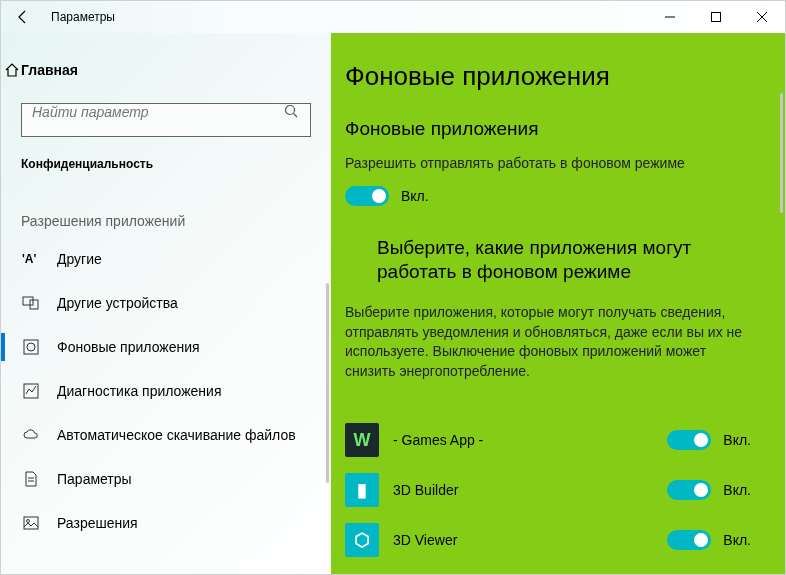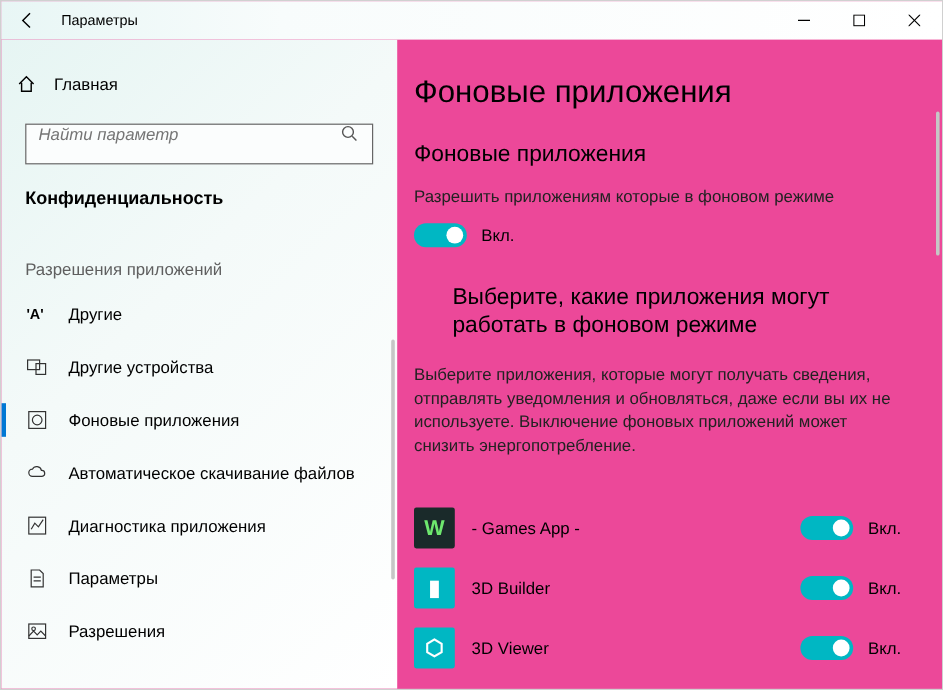--- a/index.html
+++ b/index.html
@@ -9,21 +9,21 @@
     color: #000;
     background: #fff;
     width: 786px;
     height: 575px;
     overflow: hidden;
     position: relative;
   }
   .window {
     width: 786px;
     height: 575px;
-    background: #ec4899;
+    background: #84cc16;
     display: flex;
     flex-direction: column;
     border: 1px solid #d0d0d0;
   }
   .titlebar {
     height: 32px;
     display: flex;
     align-items: center;
     padding: 0;
     background: linear-gradient(to right, #e8f6f5 0%, #f8fcfc 30%, #ffffff 100%);
@@ -59,23 +59,23 @@
     background: linear-gradient(135deg, #e6f5f3 0%, #f4faf9 40%, #ffffff 100%);
     padding: 20px 0 0 0;
     display: flex;
     flex-direction: column;
     overflow: hidden;
     position: relative;
   }
   .home-row {
     display: flex;
     align-items: center;
-    padding: 8px 12px;
-    gap: 14px;
-    font-size: 14px;
+    padding: 8px 2px;
+    font-size: 14px;
+    font-weight: bold;
   }
   .home-row .icon {
     width: 18px; height: 18px;
     display:flex; align-items:center; justify-content:center;
   }
   .searchbox {
     margin: 16px 20px 20px 20px;
     height: 34px;
     border: 1px solid #666;
     background: #fbfdfd;
@@ -89,21 +89,21 @@
     background: transparent;
     outline: none;
     font-size: 14px;
     font-style: italic;
     color: #666;
   }
   .searchbox .sicon { width:18px; display:flex; justify-content:center; }
   .section-title {
     padding: 0 20px 18px 20px;
     font-weight: 600;
-    font-size: 15px;
+    font-size: 12px;
   }
   .subsection {
     padding: 24px 20px 8px 20px;
     color: #5f5f5f;
     font-size: 14px;
   }
   .navlist { overflow: hidden; }
   .navitem {
     display: flex;
     align-items: center;
@@ -275,33 +275,33 @@
             <svg width="18" height="18" viewBox="0 0 18 18">
                 <rect x="2" y="2" width="14" height="14" stroke="#333" fill="none"></rect>
                 <circle cx="9" cy="9" r="4" stroke="#333" fill="none"></circle>
               </svg>
           </span>
           <span>Фоновые приложения</span>
         </div>
         <div class="navitem">
           <span class="nicon">
             <svg width="18" height="18" viewBox="0 0 18 18">
-                <path d="M5 12a3 3 0 010-6 4 4 0 017.5 1A2.5 2.5 0 0113 12H5z" stroke="#333" fill="none"></path>
-              </svg>
-          </span>
-          <span>Автоматическое скачивание файлов</span>
-        </div>
-        <div class="navitem">
-          <span class="nicon">
-            <svg width="18" height="18" viewBox="0 0 18 18">
                 <rect x="2" y="2" width="14" height="14" stroke="#333" fill="none"></rect>
                 <path d="M4 12 L7 7 L10 10 L14 4" stroke="#333" fill="none"></path>
               </svg>
           </span>
           <span>Диагностика приложения</span>
+        </div>
+        <div class="navitem">
+          <span class="nicon">
+            <svg width="18" height="18" viewBox="0 0 18 18">
+                <path d="M5 12a3 3 0 010-6 4 4 0 017.5 1A2.5 2.5 0 0113 12H5z" stroke="#333" fill="none"></path>
+              </svg>
+          </span>
+          <span>Автоматическое скачивание файлов</span>
         </div>
         <div class="navitem">
           <span class="nicon">
             <svg width="18" height="18" viewBox="0 0 18 18">
                 <path d="M4 2h7l3 3v11H4z" stroke="#333" fill="none"></path>
                 <line x1="6" y1="8" x2="12" y2="8" stroke="#333"></line>
                 <line x1="6" y1="11" x2="12" y2="11" stroke="#333"></line>
               </svg>
           </span>
           <span>Параметры</span>
@@ -317,21 +317,21 @@
           <span>Разрешения</span>
         </div>
       </div>
       <div class="sidebar-scrollbar"></div>
     </div>
 
     <div class="main">
       <h1>Фоновые приложения</h1>
 
       <h2>Фоновые приложения</h2>
-      <div class="desc">Разрешить приложениям которые в фоновом режиме</div>
+      <div class="desc">Разрешить отправлять работать в фоновом режиме</div>
       <div class="toggle-row">
         <div class="toggle"></div>
         <span>Вкл.</span>
       </div>
 
       <h2 style="margin-bottom:18px; line-height:1.3;margin-left:32px;">Выберите, какие приложения могут работать в фоновом режиме</h2>
       <div class="desc" style="margin-bottom:34px;">Выберите приложения, которые могут получать сведения, отправлять уведомления и обновляться, даже если вы их не используете. Выключение фоновых приложений может снизить энергопотребление.</div>
 
       <div id="apps">
           <div class="app-row">

